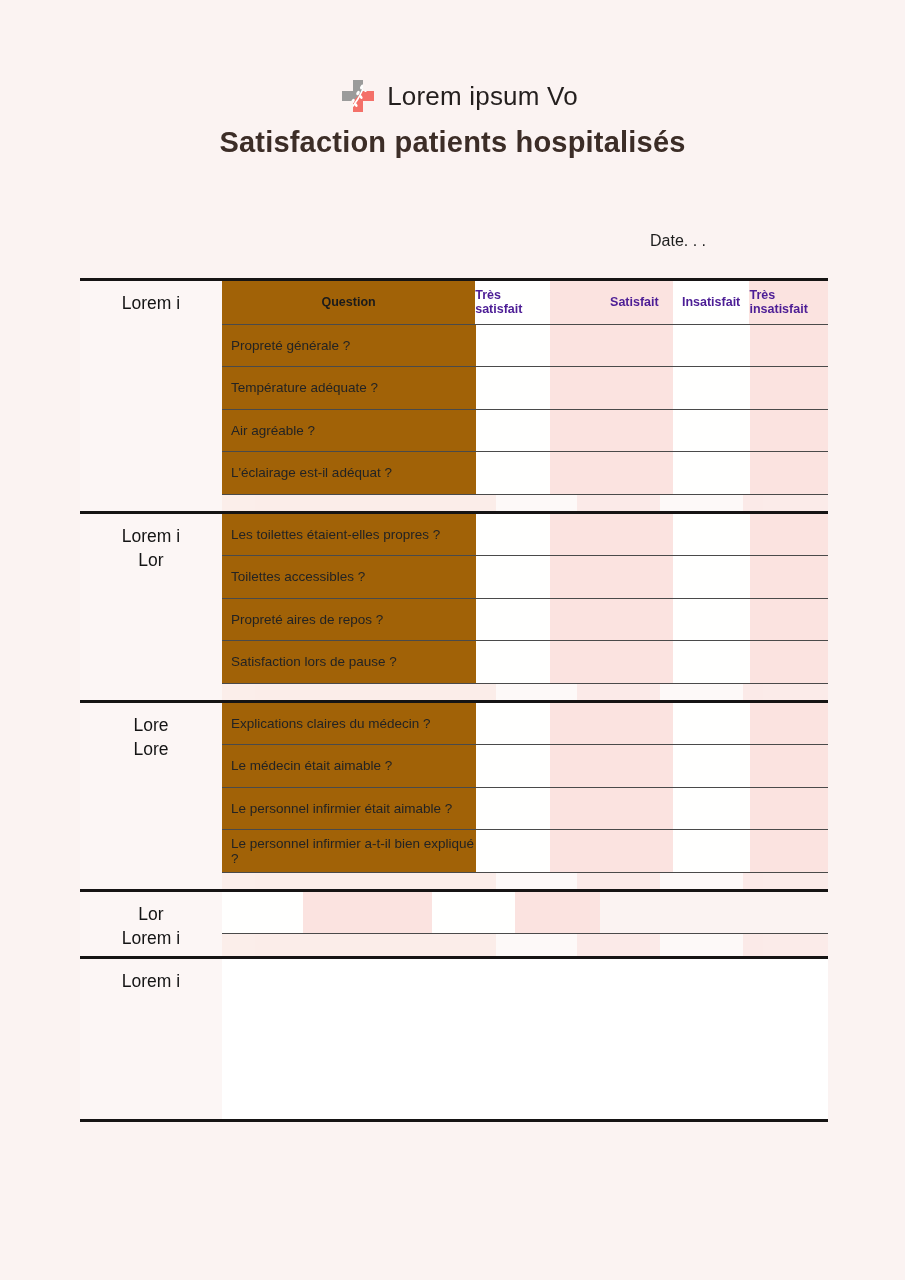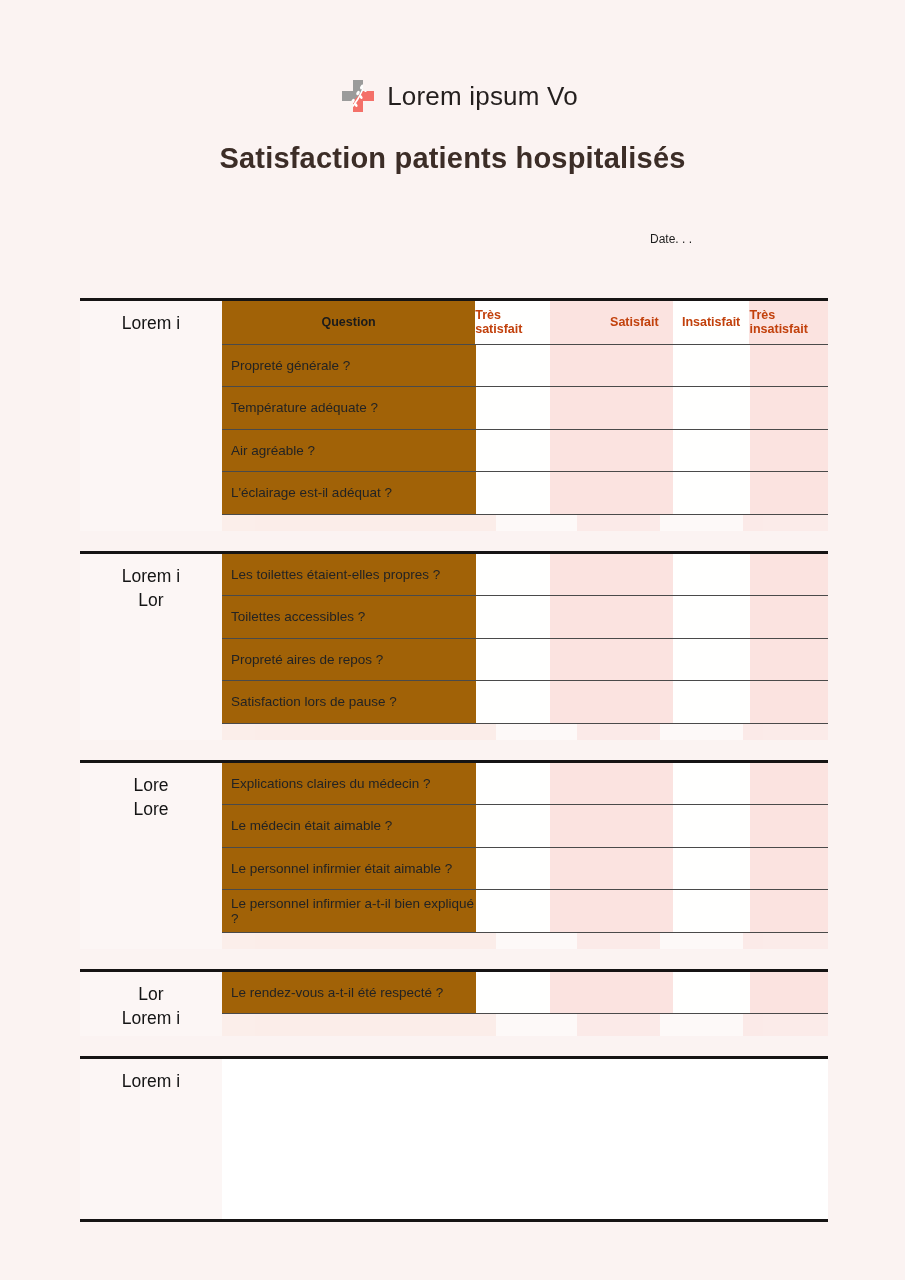--- a/index.html
+++ b/index.html
@@ -23,50 +23,49 @@
     gap: 11px;
     padding-left: 13px;
   }
   .brand-text {
     font-size: 26px;
     font-weight: 500;
     color: #241f1e;
     letter-spacing: 0.2px;
   }
   .page-title {
-    margin-top: 28px;
+    margin-top: 12px;
     text-align: center;
     font-size: 29px;
     font-weight: 600;
     color: #3c2d27;
     letter-spacing: 0.2px;
   }
 
   
   .sheet {
     position: absolute;
     left: 80px;
     top: 232px;
     width: 748px;
   }
   .date-row {
     height: 46px;
-    font-size: 12px;
+    font-size: 16px;
     color: #1d1d1d;
     padding-left: 570px;
     box-sizing: border-box;
   }
   .date-field { display: inline-block; cursor: text; }
 
   .survey { border-bottom: 3px solid #161414; }
 
   .section {
     display: flex;
     border-top: 3px solid #161414;
-    margin-top: 20px;
   }
   .label-col {
     width: 142px;
     background: #fcf6f5;
     text-align: center;
     padding-top: 10px;
     box-sizing: border-box;
     font-size: 17.5px;
     color: #141414;
     line-height: 24px;
@@ -106,21 +105,21 @@
     justify-content: center;
     cursor: pointer;
   }
   .a-cell.c0 { width: 81px; background: #fffffe; }
   .a-cell.c1 { width: 83px; background: #fbe3e0; padding-left: 46px; }
   .a-cell.c2 { width: 83px; background: #fffffe; text-align: right; }
   .a-cell.c3 { width: 85px; background: #fbe3e0; }
   .header-row .a-cell {
     font-weight: bold;
     font-size: 12.5px;
-    color: #c2410c;
+    color: #4c1d95;
     cursor: default;
   }
 
   .spacer { display: flex; opacity: 0.5; }
   .spacer > div { height: 100%; }
 
   .comments-box {
     width: 606px;
     height: 160px;
     background: #ffffff;
@@ -298,21 +297,20 @@
             </div>
           </div>
         </div>
         <div class="section">
           <div class="label-col">
             <div>Lor</div>
             <div>Lorem i</div>
           </div>
           <div class="table-col">
             <div class="row">
-              <div class="q-cell">Le rendez-vous a-t-il été respecté ?</div>
               <div class="a-cell c0"></div>
               <div class="a-cell c1"></div>
               <div class="a-cell c2"></div>
               <div class="a-cell c3"></div>
             </div>
             <div class="spacer" style="height: 22px;">
               <div style="width: 274px; background: rgb(252, 233, 226);"></div>
               <div style="width: 81px; background: rgb(255, 255, 254);"></div>
               <div style="width: 83px; background: rgb(251, 227, 224);"></div>
               <div style="width: 83px; background: rgb(255, 255, 254);"></div>

